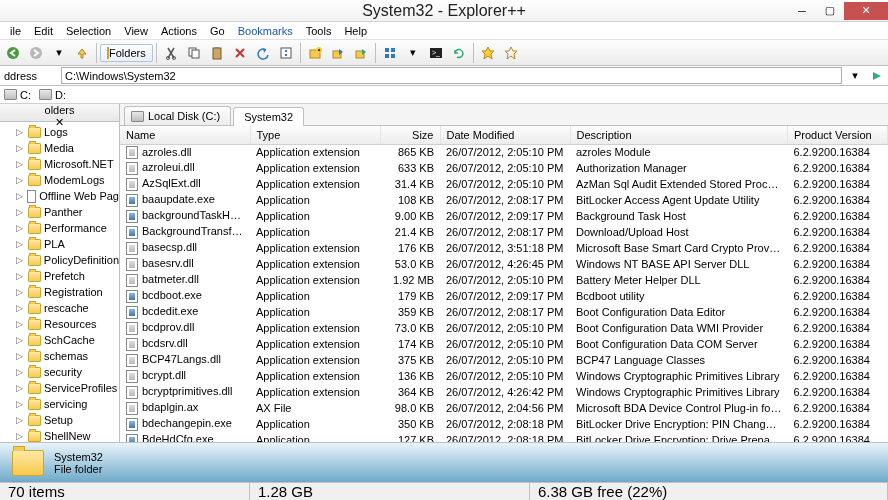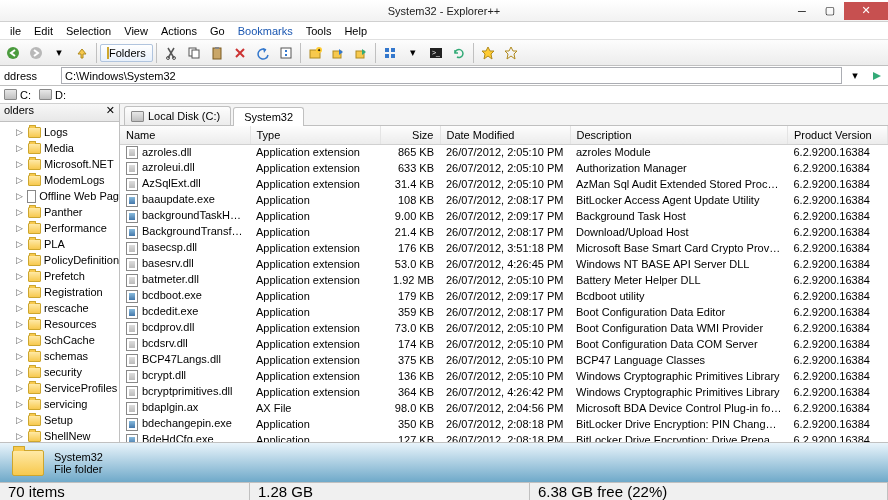--- a/index.html
+++ b/index.html
@@ -1,35 +1,35 @@
 <!DOCTYPE html>
 <html><head>
 <meta charset="utf-8">
 <style>
 * { box-sizing: border-box; margin: 0; padding: 0; }
 body { font-family: "Segoe UI", Tahoma, sans-serif; font-size: 11px; width: 888px; height: 500px; overflow: hidden; background: #fff; position: relative; }
 .titlebar { height: 22px; background: linear-gradient(#fff, #f2f2f2); display: flex; align-items: center; border-bottom: 1px solid #d0d0d0; position: relative; }
-.titlebar .title { position: absolute; left: 50%; transform: translateX(-50%); color: #222; font-size: 11px; }
+.titlebar .title { position: absolute; left: 50%; transform: translateX(-50%); color: #222; font-size: 16px; }
 .titlebar .wincontrols { margin-left: auto; display: flex; }
 .titlebar .wincontrols div { width: 28px; height: 18px; display: flex; align-items: center; justify-content: center; font-size: 11px; }
 .titlebar .wincontrols .close { background:#c75050; color:#fff; width: 44px; }
 .menubar { height: 18px; background: #fff; display: flex; align-items: center; padding: 0 4px; gap: 1px; border-bottom: 1px solid #e0e0e0;}
 .menubar span { padding: 1px 6px; cursor: default; }
 .toolbar { height: 26px; background: linear-gradient(#fdfdfd,#ececec); border-bottom: 1px solid #c0c0c0; display: flex; align-items: center; padding: 0 2px; gap: 1px;}
 .tbtn { width: 22px; height: 22px; display:flex; align-items:center; justify-content:center; border-radius:2px;}
 .tsep { width:1px; height:20px; background:#c0c0c0; margin:0 2px;}
 .folders-btn { display:flex; align-items:center; padding:2px 6px; border:1px solid #b0c4de; background:linear-gradient(#fff,#e8f0fb); border-radius:2px;}
 .addressbar { height: 20px; display:flex; align-items:center; border-bottom:1px solid #c0c0c0; padding:0 2px; gap:4px;}
 .addressbar label { padding:0 2px;}
 .addressbar input { flex:1; border:1px solid #abadb3; height:17px; padding:0 3px; font-size:11px;}
 .addressbar .go { width:18px; height:18px; display:flex; align-items:center; justify-content:center;}
 .drivebar { height: 18px; display:flex; align-items:center; border-bottom:1px solid #d0d0d0; padding:0 4px; gap:8px; background: #fff;}
 .body { display:flex; height: 338px; }
 .sidebar { width: 120px; border-right:1px solid #c0c0c0; display:flex; flex-direction:column; overflow:hidden;}
-.sidebar-head { height:18px; background:linear-gradient(#f7f7f7,#e8e8e8); border-bottom:1px solid #c0c0c0; display:flex; justify-content:space-between; padding:0 4px;}
+.sidebar-head { height:18px; background:linear-gradient(#f7f7f7,#e8e8e8); border-bottom:1px solid #c0c0c0; display:flex; align-items:center; justify-content:space-between; padding:0 4px;flex-direction:column;}
 .sidebar-head .x { cursor:pointer;}
 .tree { flex:1; overflow:hidden; padding:2px 0 2px 2px;}
 .tree .node { display:flex; align-items:center; height:16px; gap:3px; padding-left:14px; white-space:nowrap; overflow:hidden;}
 .tree .twisty { width:9px; color:#666; font-size:9px;}
 .tree .folder-ico { width:13px; height:11px; background:linear-gradient(#ffe9a6,#f7c94e); border:1px solid #cda62e; border-radius:1px; position:relative;}
 .tree .folder-ico::before { content:''; position:absolute; top:-3px; left:0; width:5px; height:2px; background:#f7c94e; border:1px solid #cda62e; border-bottom:none; border-radius:1px 1px 0 0;}
 .tree .page-ico { width:11px; height:13px; background:#fff; border:1px solid #888;}
 .main { flex:1; display:flex; flex-direction:column; overflow:hidden;}
 .tabs { height:22px; display:flex; align-items:flex-end; background:#f4f4f4; border-bottom:1px solid #c0c0c0; padding-left:4px;}
 .tab { display:flex; align-items:center; gap:4px; padding:3px 10px 3px 6px; border:1px solid #c0c0c0; border-bottom:none; background:linear-gradient(#fdfdfd,#ececec); border-radius:3px 3px 0 0; margin-right:2px;}

